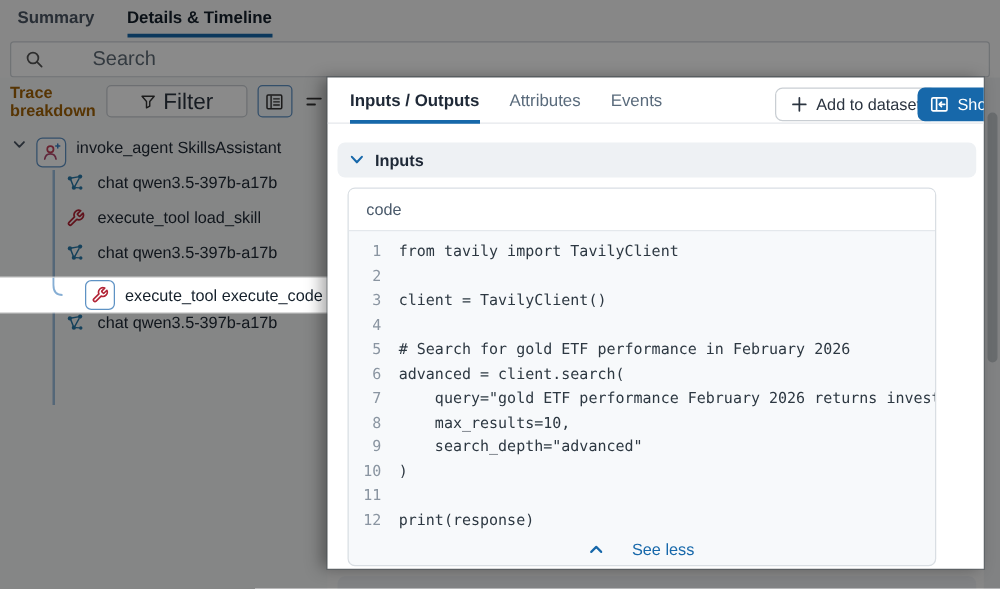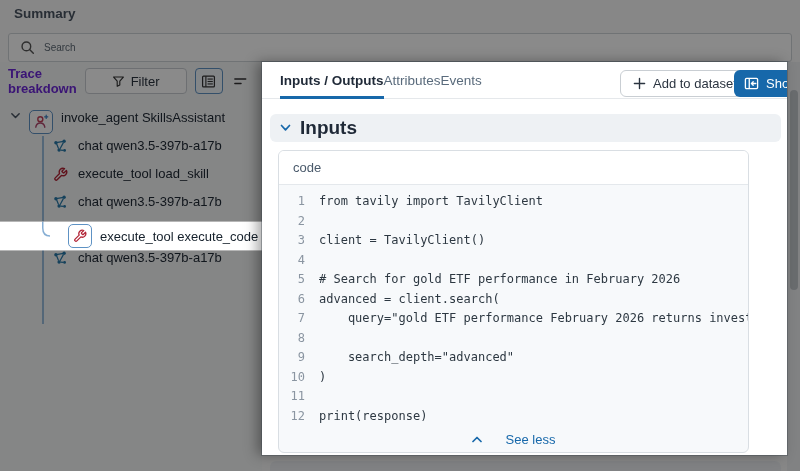--- a/index.html
+++ b/index.html
@@ -11,29 +11,29 @@
   .topbar { position:absolute; left:0; top:0; width:800px; height:30px;
             display:flex; align-items:flex-end; padding-left:14px; gap:26px; background:#fafafa; }
   .top-tab { font-size:13.5px; font-weight:bold; color:#4b5563; padding-bottom:6px;
              border-bottom:3px solid transparent; cursor:pointer;margin-top:11px; }
   .top-tab.active { color:#15202b; border-bottom-color:#1768aa; }
 
   .searchbar { position:absolute; left:8px; top:33px; width:784px; height:29px;
                background:#ffffff; border:1px solid #cfd4d9; border-radius:3px;
                display:flex; align-items:center; padding-left:11px; gap:9px; }
   .searchbar input { border:none; outline:none; background:transparent; flex:1;
-                     font-family:"Liberation Sans",sans-serif; font-size:10px; color:#333; }
+                     font-family:"Liberation Sans",sans-serif; font-size:16px; color:#333;margin-left:30px; }
   .searchbar input::placeholder { color:#5f6b76; }
 
   .sidebar { position:absolute; left:0; top:62px; width:262px; height:409px; background:#f6f7f8; }
   .sb-header { display:flex; align-items:center; height:38px; padding:0 10px 0 8px; gap:8px; }
-  .sb-title { font-size:13px; font-weight:bold; color:#6d28d9; margin-right:auto; }
+  .sb-title { font-size:13px; font-weight:bold; color:#a16207; margin-right:auto; }
   .btn-filter { display:flex; align-items:center; gap:6px; height:26px; padding:0 26px;
                 background:#fff; border:1px solid #c9ced3; border-radius:4px;
-                font-size:13px; color:#2b3440; cursor:pointer; }
+                font-size:18px; color:#2b3440; cursor:pointer; }
   .toggle-group { display:flex; align-items:center; gap:4px; }
   .tbtn { width:28px; height:26px; display:flex; align-items:center; justify-content:center;
           border-radius:4px; border:1.5px solid transparent; cursor:pointer; }
   .tbtn.sel { border-color:#5e92c4; background:#f2f7fb; }
 
   .trow { position:absolute; left:0; width:262px; height:28px; display:flex; align-items:flex-start; }
   .trow .lbl { font-size:13px; color:#212b36; white-space:nowrap; }
   .chev { flex:none; display:flex; }
   .iconbox { flex:none; width:24px; height:24px; border:1.3px solid #5e92c4; border-radius:5px;
              background:#fff; display:flex; align-items:center; justify-content:center; }
@@ -54,56 +54,57 @@
                z-index:20; display:flex; align-items:center; padding-left:68px; gap:8px;
                box-shadow:0 0 0 1px rgba(255,255,255,.4); }
   .spotlight .curve { position:absolute; left:0; top:0; }
   .spotlight .lbl { font-size:13px; color:#15202b; }
 
   
   .panel { position:absolute; left:262px; top:62px; width:525px; height:393px; background:#fff;
            z-index:20; overflow:hidden;
            box-shadow:0 0 0 1px rgba(55,65,75,.35), -5px 0 12px rgba(0,0,0,.35); }
   .panel-tabs { height:37px; border-bottom:1px solid #e5e8eb; display:flex;
-                align-items:flex-end; padding-left:18px; }
+                align-items:flex-end; padding-left:18px; gap:24px; }
   .ptab { position:relative; font-size:13.5px; color:#5a6b7c; padding-bottom:10px; cursor:pointer; }
   .ptab.active { color:#1f2937; font-weight:bold; }
   .ptab.active::after { content:''; position:absolute; left:0; right:0; bottom:-1px;
                         height:3px; background:#1768aa; }
   .btn-add { position:absolute; left:358px; top:8px; height:27px; display:flex; align-items:center;
              gap:7px; padding:0 12px; background:#fff; border:1px solid #c9ced3; border-radius:6px;
              font-size:13px; color:#2b3440; cursor:pointer; }
   .btn-show { position:absolute; left:472px; top:8px; height:27px; width:80px; display:flex;
               align-items:center; gap:7px; padding:0 10px; background:#1768aa; border:none;
               border-radius:6px; font-size:13px; color:#fff; cursor:pointer; }
 
   .section-head { position:absolute; left:8px; top:52px; width:511px; height:28px;
                   background:#eef1f4; border-radius:6px; display:flex; align-items:center;
                   padding:0 10px; gap:9px; cursor:pointer; }
-  .section-head .title { font-size:19px; font-weight:bold; color:#1f2937; }
+  .section-head .title { font-size:13px; font-weight:bold; color:#1f2937; }
 
   .codecard { position:absolute; left:16px; top:88px; width:471px; height:303px;
               border:1px solid #d9dee3; border-radius:6px; background:#f7f9fb; overflow:hidden; }
   .code-head { height:34px; background:#fff; border-bottom:1px solid #e4e8ec; display:flex;
                align-items:center; padding:0 14px; color:#4a5a6b; font-size:13px; }
   .code-body { padding-top:7px; font-family:"DejaVu Sans Mono", monospace; font-size:12px;
                line-height:19.5px; }
   .cl { display:flex; }
   .cl .ln { flex:none; width:26px; text-align:right; color:#8a95a1; margin-right:14px; }
   .cl .ct { white-space:pre; color:#2d3842; }
   .see-less { height:26px; display:flex; align-items:center; justify-content:center; gap:24px;
               color:#1768aa; font-size:13px; cursor:pointer; }
 </style>
 </head>
 <body>
 
 <div id="app">
 
   <div class="topbar">
     <div class="top-tab">Summary</div>
+    <div class="top-tab active">Details &amp; Timeline</div>
   </div>
 
   <div class="searchbar">
     <span style="display:flex">
       <svg width="15" height="15" viewBox="0 0 16 16">
           <circle cx="6.8" cy="6.8" r="4.6" fill="none" stroke="#555" stroke-width="1.5"></circle>
           <line x1="10.2" y1="10.2" x2="14.2" y2="14.2" stroke="#555" stroke-width="1.5" stroke-linecap="round"></line>
         </svg>
     </span>
     <input type="text" placeholder="Search" style="">
@@ -307,20 +308,21 @@
         <div class="cl">
             <span class="ln">6</span>
             <span class="ct">advanced = client.search(</span>
           </div>
         <div class="cl">
             <span class="ln">7</span>
             <span class="ct">    query="gold ETF performance February 2026 returns investment analysis",</span>
           </div>
         <div class="cl">
             <span class="ln">8</span>
+            <span class="ct">    max_results=10,</span>
           </div>
         <div class="cl">
             <span class="ln">9</span>
             <span class="ct">    search_depth="advanced"</span>
           </div>
         <div class="cl">
             <span class="ln">10</span>
             <span class="ct">)</span>
           </div>
         <div class="cl">

